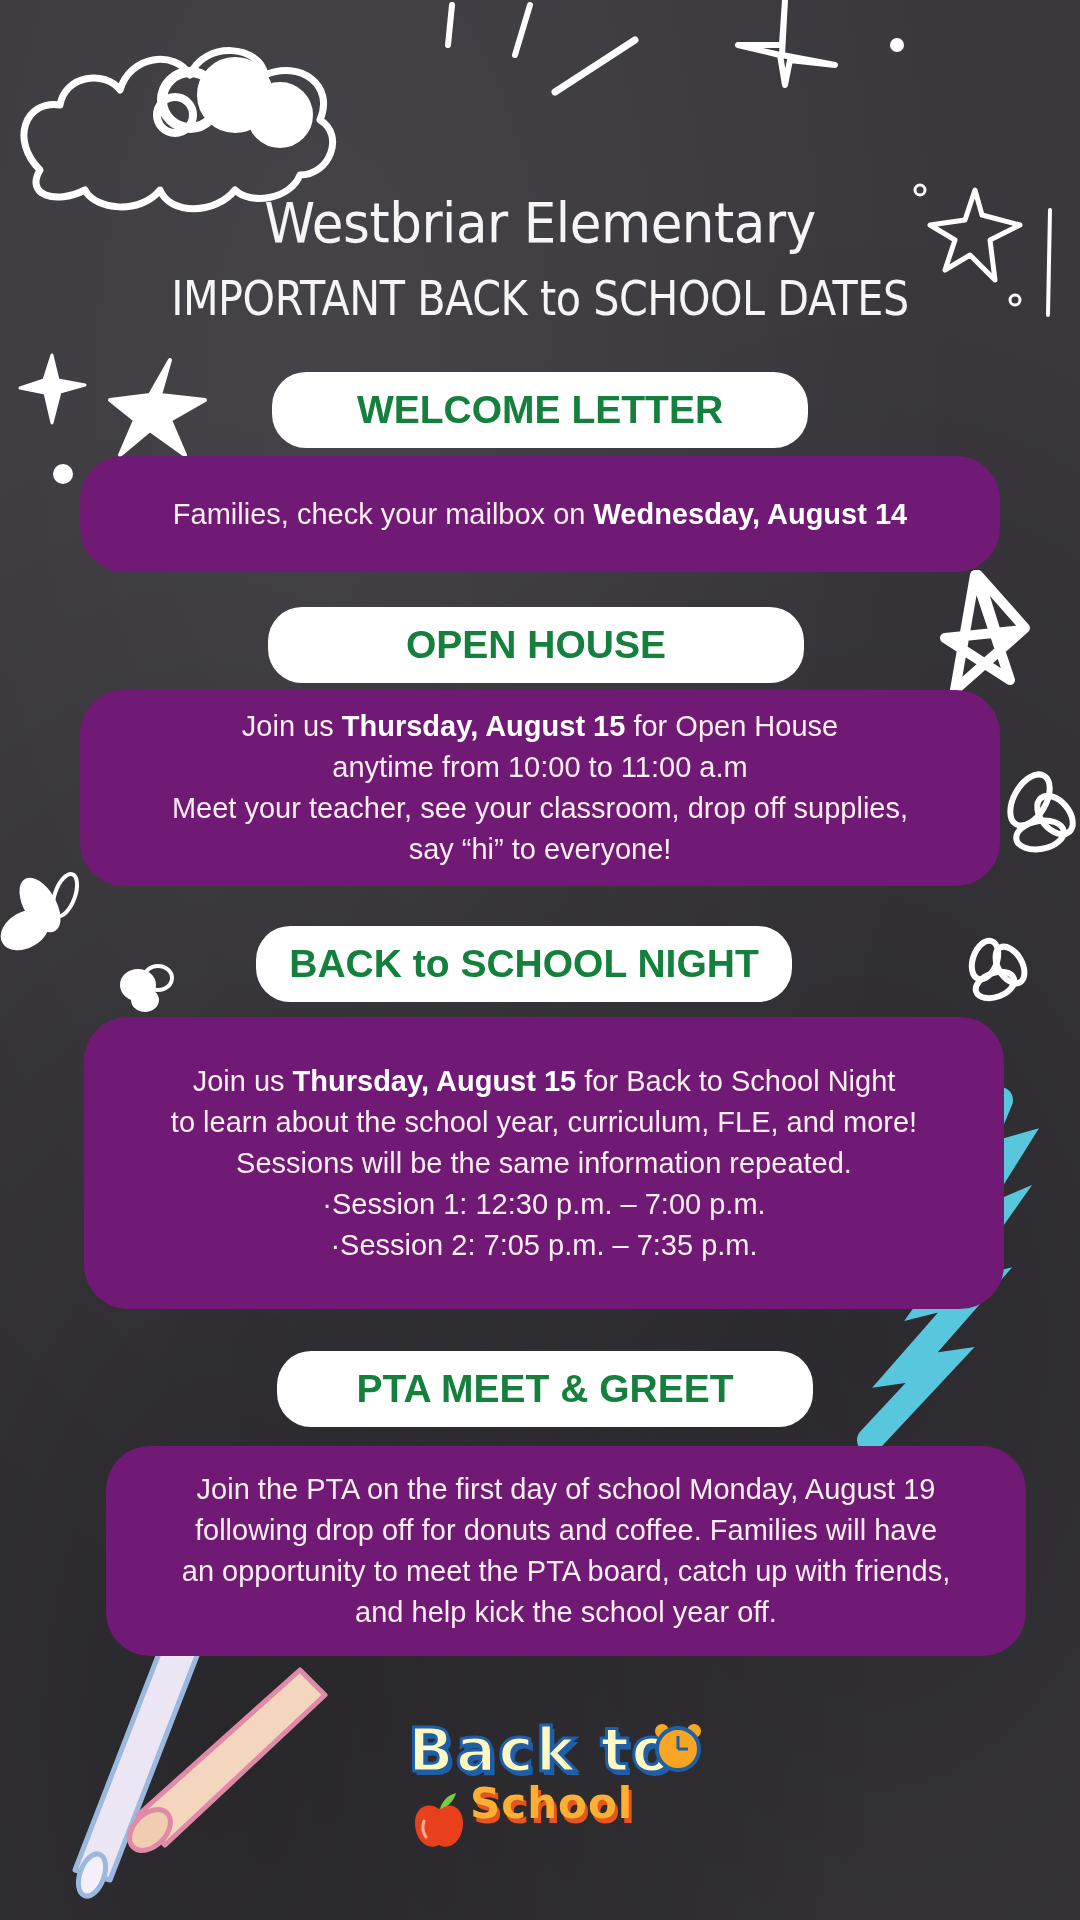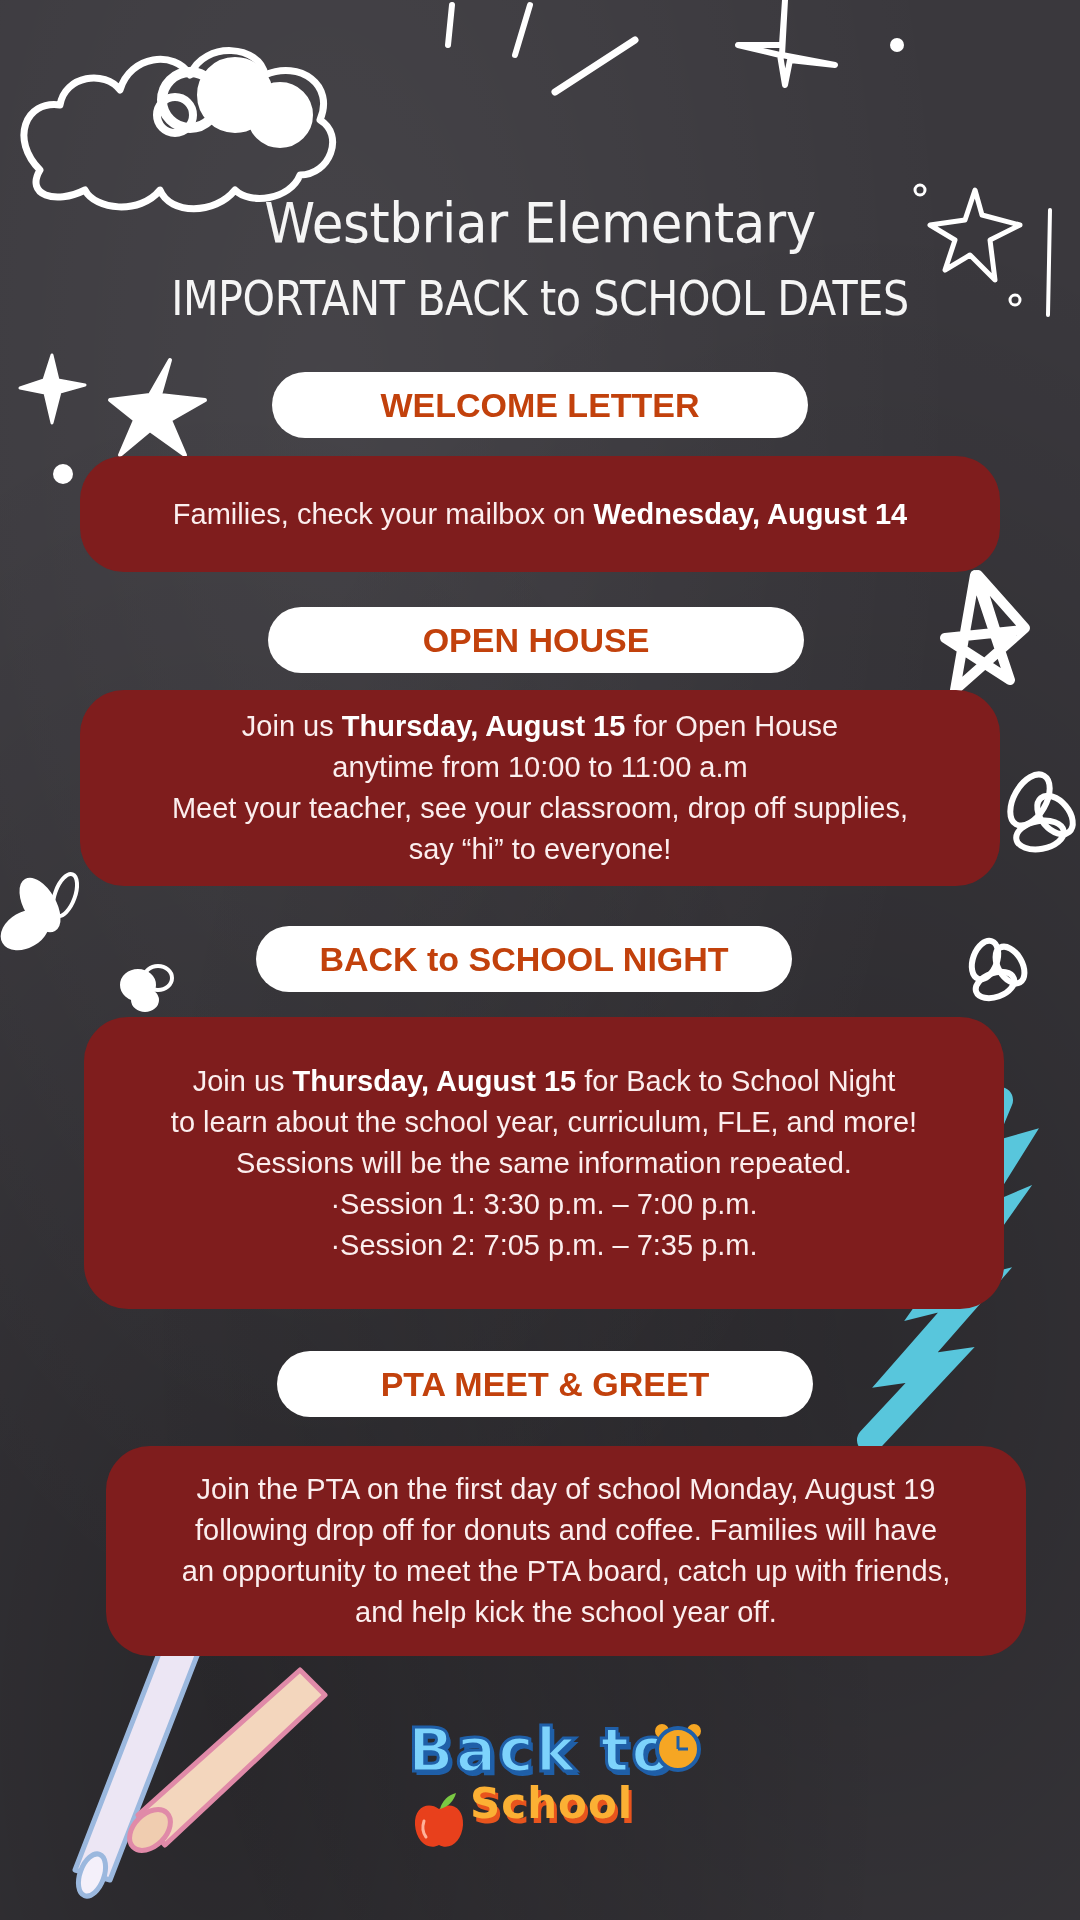--- a/index.html
+++ b/index.html
@@ -19,36 +19,36 @@
     font-size: 56px; font-weight: 400; letter-spacing: -0.5px; color: #f5f5f5;
     font-family: "DejaVu Sans", sans-serif; transform: scaleX(0.92);
   }
   .title-2 {
     position: absolute; left: 0; width: 1080px; top: 270px; text-align: center;
     font-size: 48px; font-weight: 400; color: #f5f5f5;
     font-family: "DejaVu Sans", sans-serif; transform: scaleX(0.86); letter-spacing: -0.5px;
   }
   .pill {
     position: absolute; background: #ffffff; border-radius: 34px;
-    height: 66px; display: flex; align-items: center; justify-content: center;
-    color: #c2410c; font-weight: 700; font-size: 34px;
+    height: 76px; display: flex; align-items: center; justify-content: center;
+    color: #15803d; font-weight: 700; font-size: 39px;
     font-family: "Liberation Sans", sans-serif;
   }
   .card {
-    position: absolute; background: #7f1d1d; border-radius: 44px;
+    position: absolute; background: #701a75; border-radius: 44px;
     display: flex; flex-direction: column; align-items: center; justify-content: center;
     text-align: center; color: #fbeeee; font-size: 29px; line-height: 41px;
     font-family: "Liberation Sans", sans-serif;
   }
   .card b { font-weight: 700; color: #ffffff; }
   .card .line { white-space: nowrap; }
   .logo { position: absolute; left: 400px; top: 1715px; width: 310px; height: 140px; }
   .logo-back {
     position: absolute; left: 8px; top: 0; font-size: 60px; font-weight: 900;
-    font-family: "DejaVu Sans", sans-serif; color: #7dd3fc; letter-spacing: 2px;
+    font-family: "DejaVu Sans", sans-serif; color: #fef9c3; letter-spacing: 2px;
     -webkit-text-stroke: 3px #1f5fa8; text-shadow: 3px 4px 0 #1f5fa8;
   }
   .logo-school {
     position: absolute; left: 70px; top: 64px; font-size: 42px; font-weight: 900;
     font-family: "DejaVu Sans", sans-serif; color: #fbb034; letter-spacing: 1px;
     text-shadow: 3px 5px 0 #e8541d;
   }
 </style>
 </head>
 <body>
@@ -136,21 +136,21 @@
   <div class="line"><span>say “hi” to everyone!</span></div>
 </div>
 
 <div class="pill" style="left:256px; top:926px; width:536px;align-items:center;">
   <span>BACK to SCHOOL NIGHT</span>
 </div>
 <div class="card" style="left:84px; top:1017px; width:920px; height:292px;">
   <div class="line"><span>Join us </span><b>Thursday, August 15</b><span> for Back to School Night</span></div>
   <div class="line"><span>to learn about the school year, curriculum, FLE, and more!</span></div>
   <div class="line"><span>Sessions will be the same information repeated.</span></div>
-  <div class="line"><span>·Session 1: 3:30 p.m. – 7:00 p.m.</span></div>
+  <div class="line"><span>·Session 1: 12:30 p.m. – 7:00 p.m.</span></div>
   <div class="line"><span>·Session 2: 7:05 p.m. – 7:35 p.m.</span></div>
 </div>
 
 <div class="pill" style="left:277px; top:1351px; width:536px;">
   <span>PTA MEET &amp; GREET</span>
 </div>
 <div class="card" style="left:84px; top:1446px; width:920px; height:210px;margin-left:22px;">
   <div class="line"><span>Join the PTA on the first day of school Monday, August 19</span></div>
   <div class="line"><span>following drop off for donuts and coffee. Families will have</span></div>
   <div class="line"><span>an opportunity to meet the PTA board, catch up with friends,</span></div>

